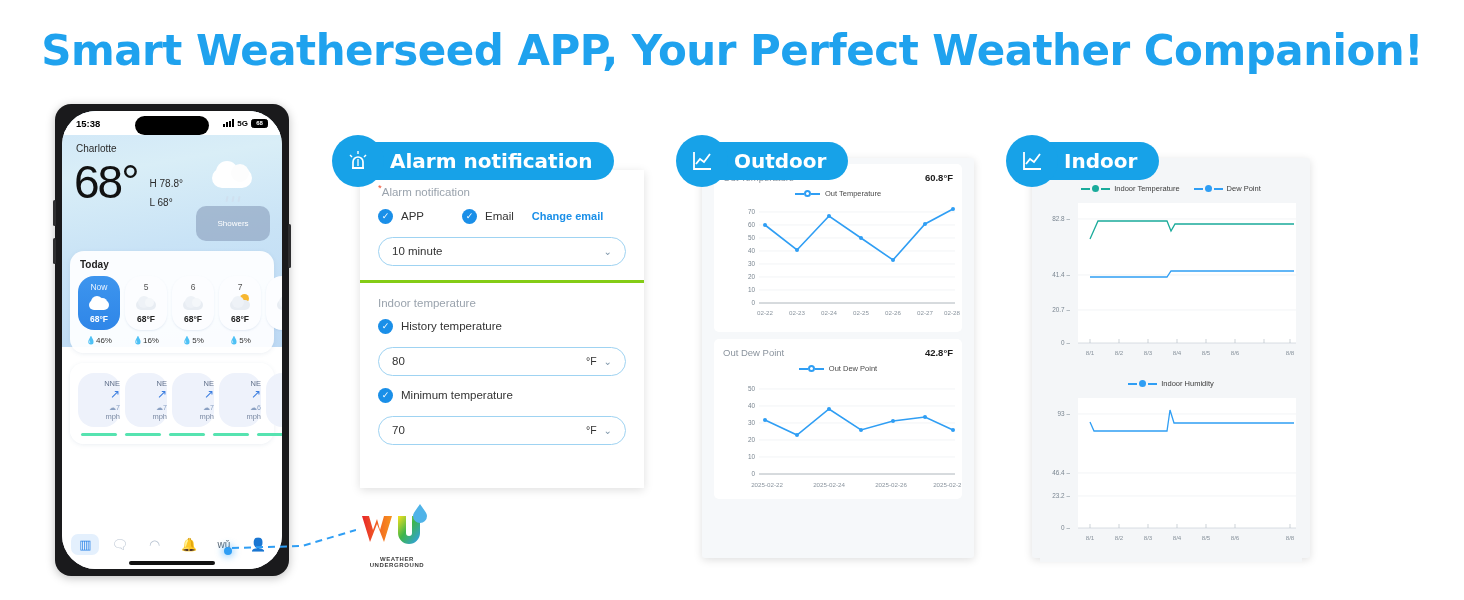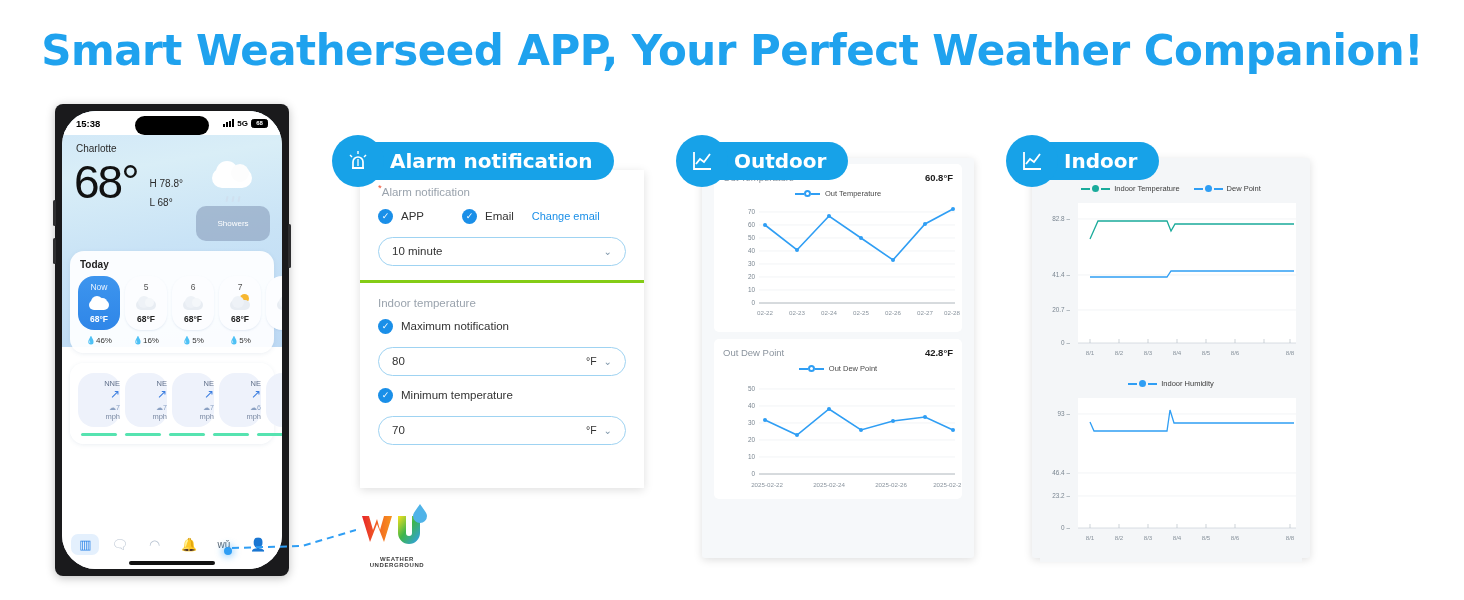--- a/index.html
+++ b/index.html
@@ -19,21 +19,21 @@
     color: #1fa2ee;
     letter-spacing: -0.5px;
     font-family: "DejaVu Sans", sans-serif;
   }
 
   
   .phone {
     position: absolute; left: 55px; top: 104px;
     width: 234px; height: 472px;
     background: #1a1a1c;
-    border-radius: 8px;
+    border-radius: 16px;
     padding: 7px;
     box-shadow: 0 2px 10px rgba(0,0,0,.25);
   }
   .phone-side {
     position: absolute; background: #2e2e30; border-radius: 2px;
   }
   .phone-screen {
     position: relative; width: 100%; height: 100%;
     background: #fff; border-radius: 34px; overflow: hidden;
   }
@@ -149,21 +149,21 @@
 
   
   #alarm-panel { left: 360px; top: 170px; width: 284px; height: 318px; box-shadow: 0 2px 9px rgba(0,0,0,.13); }
   .alarm-sec { padding: 12px 18px 14px 18px; border-bottom: 3px solid #84cc16; }
   .alarm-label { font-size: 11.5px; color:#9aa3ad; margin-bottom: 11px; }
   .alarm-label sup { color:#f04b2a; }
   .chk-row { display:flex; align-items:center; gap: 8px; margin-bottom: 13px; }
   .chk { width:15px; height:15px; border-radius:50%; background:#1a8fe8; color:#fff; font-size:9px;
          display:flex; align-items:center; justify-content:center; flex:0 0 15px; }
   .chk-txt { font-size:11.5px; color:#333; }
-  .link { font-size:11px; color:#1a8fe8; }
+  .link { font-size:11px; color:#1a8fe8;font-weight:bold; }
   .sel {
     height: 29px; border:1px solid #9fd3f2; border-radius:15px;
     display:flex; align-items:center; padding: 0 13px; font-size: 11.5px; color:#333;
   }
   .sel .caret { margin-left:auto; color:#7f97ab; font-size: 10px; }
   .sel .unit { color:#333; font-size: 10.5px; margin-right:7px; }
   .alarm-sec2 { padding: 14px 18px 0 18px; }
   .alarm-sec2 .alarm-label { margin-bottom: 10px; }
   .gap { height: 12px; }
 
@@ -418,21 +418,21 @@
     </div>
     <div class="sel">
       <span>10 minute</span>
       <span class="caret">⌄</span>
     </div>
   </div>
   <div class="alarm-sec2">
     <div class="alarm-label">Indoor temperature</div>
     <div class="chk-row">
       <span class="chk">✓</span>
-      <span class="chk-txt">Maximum notification</span>
+      <span class="chk-txt">History temperature</span>
     </div>
     <div class="sel">
       <span>80</span>
       <span class="unit" style="margin-left:auto">°F</span>
       <span class="caret" style="margin-left:0">⌄</span>
     </div>
     <div class="gap"></div>
     <div class="chk-row">
       <span class="chk">✓</span>
       <span class="chk-txt">Minimum temperature</span>

